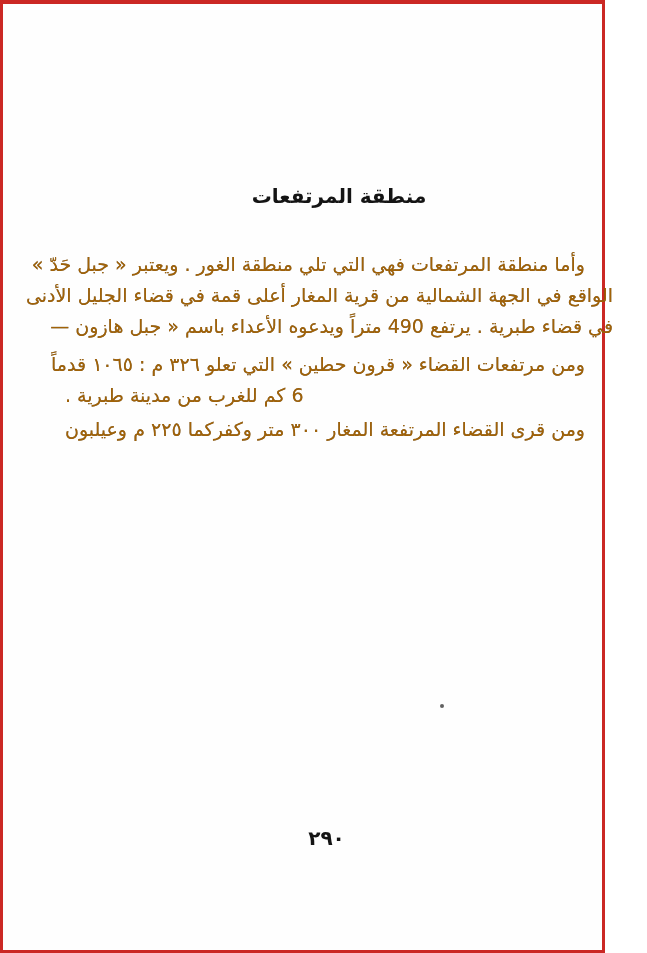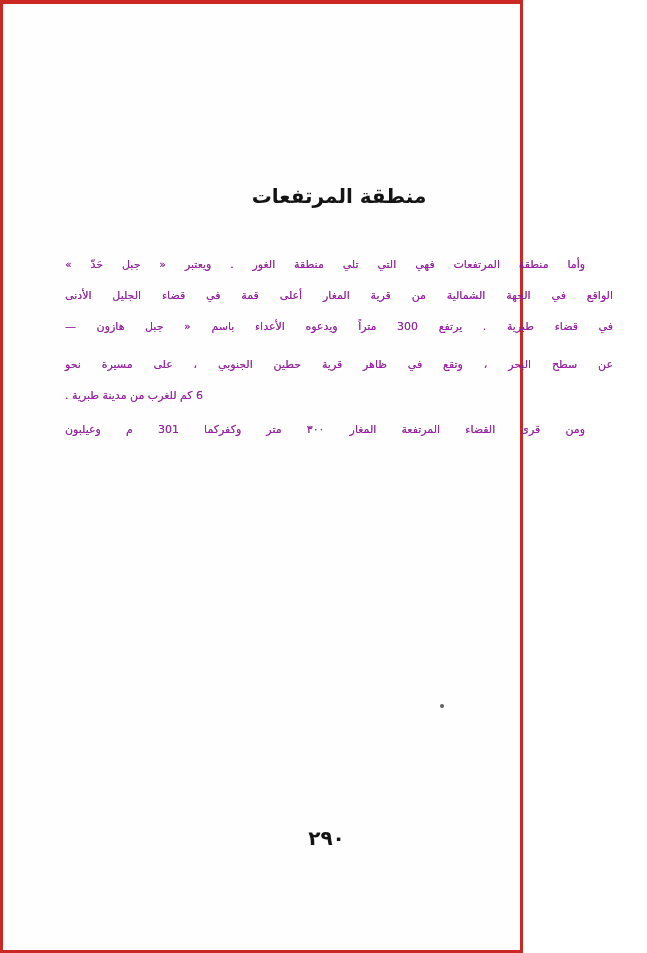--- a/index.html
+++ b/index.html
@@ -7,21 +7,21 @@
     padding: 0;
     width: 647px;
     height: 953px;
     background: #ffffff;
     font-family: "DejaVu Sans", sans-serif;
     overflow: hidden;
   }
   .page {
     position: absolute;
     inset: 0;
-    width: 523px;
+    width: 605px;
     height: 953px;
     box-sizing: border-box;
     border-style: solid;
     border-width: 4px 3px 3px 3px;
     background: #fefefe;
   }
   .title {
     position: absolute;
     top: 180px;
     left: 62px;
@@ -32,22 +32,22 @@
     font-weight: bold;
     color: #141414;
     letter-spacing: 0.5px;
   }
   .text-body {
     position: absolute;
     top: 245px;
     left: 62px;
     width: 548px;
     direction: rtl;
-    color: #a21caf;
-    font-size: 11px;
+    color: #a16207;
+    font-size: 19px;
   }
   .para { margin: 0 0 0 0; }
   .para-0 { margin-bottom: 7px; }
   .para-1 { margin-bottom: 3px; }
   .bline {
     height: 31px;
     line-height: 31px;
     white-space: nowrap;
     text-align: justify;
     text-align-last: justify;
@@ -84,27 +84,27 @@
 </head>
 <body>
 
 <div class="page" style="border-color: rgb(203, 40, 36);">
   <div class="title">منطقة المرتفعات</div>
 
   <div class="text-body">
       <div class="para para-0">
         <div class="bline indent">وأما منطقة المرتفعات فهي التي تلي منطقة الغور . ويعتبر « جبل حَدّ »</div>
         <div class="bline">الواقع في الجهة الشمالية من قرية المغار أعلى قمة في قضاء الجليل الأدنى</div>
-        <div class="bline">في قضاء طبرية . يرتفع 300 متراً ويدعوه الأعداء باسم « جبل هازون —</div>
+        <div class="bline">في قضاء طبرية . يرتفع 490 متراً ويدعوه الأعداء باسم « جبل هازون —</div>
       </div>
       <div class="para para-1">
-        <div class="bline">عن سطح البحر ، وتقع في ظاهر قرية حطين الجنوبي ، على مسيرة نحو</div>
+        <div class="bline indent">ومن مرتفعات القضاء « قرون حطين » التي تعلو ٣٢٦ م : ١٠٦٥ قدماً</div>
         <div class="bline flushleft">6 كم للغرب من مدينة طبرية .</div>
       </div>
       <div class="para para-2">
-        <div class="bline indent">ومن قرى القضاء المرتفعة المغار ٣٠٠ متر وكفركما 301 م وعيلبون</div>
+        <div class="bline indent">ومن قرى القضاء المرتفعة المغار ٣٠٠ متر وكفركما ٢٢٥ م وعيلبون</div>
       </div>
     </div>
 
   <div class="speck"></div>
 
   <div class="page-number">٢٩٠</div>
 </div>
 
 </body></html>

